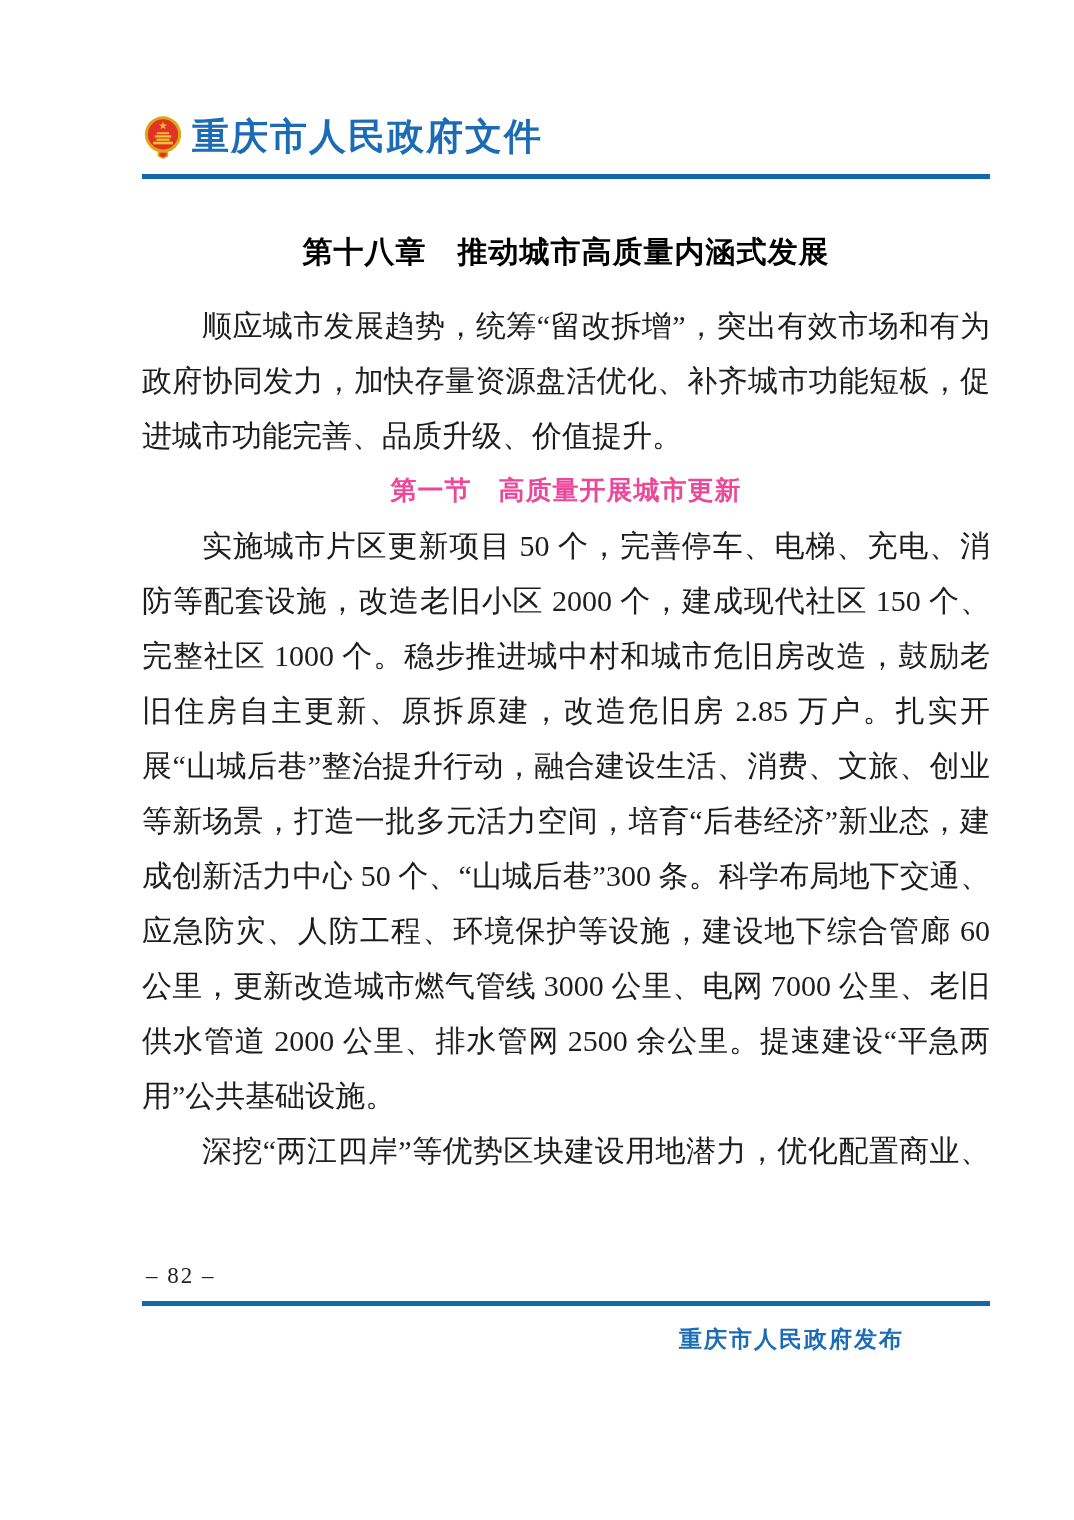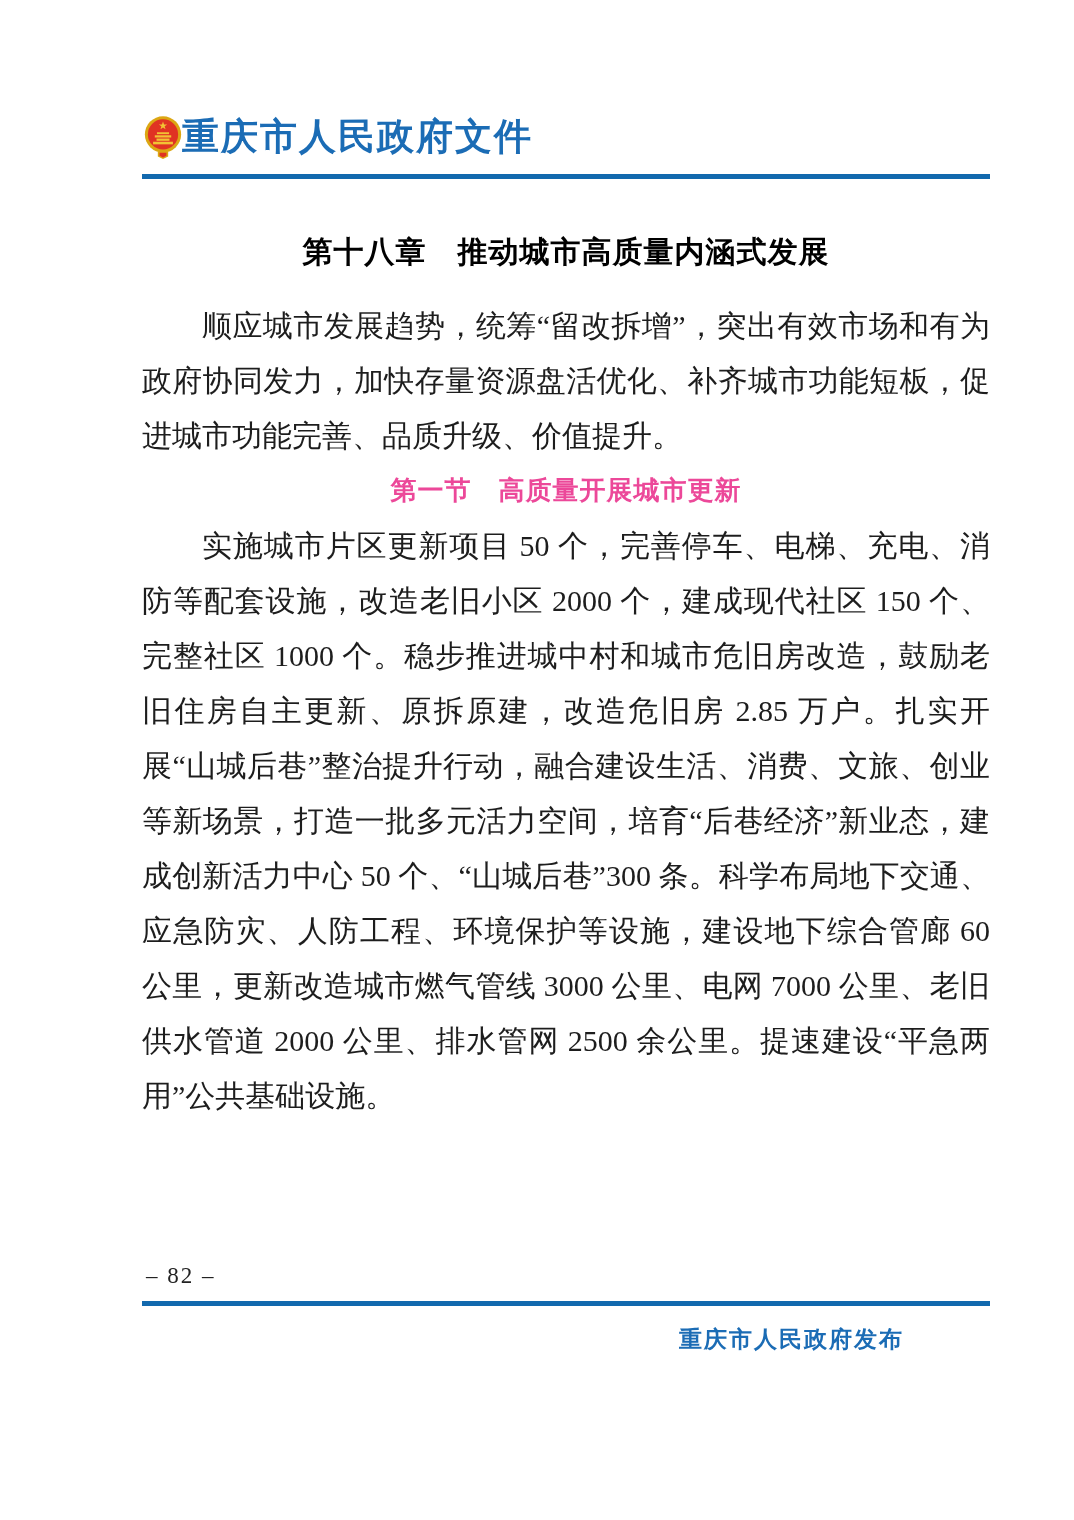--- a/index.html
+++ b/index.html
@@ -8,21 +8,21 @@
     background: #ffffff;
     position: relative;
     font-family: "Liberation Serif", serif;
     overflow: hidden;
   }
   .page { position: absolute; inset: 0; background: #ffffff; }
 
   
   .header-brand {
     position: absolute; top: 112px; left: 144px;
-    display: flex; align-items: center; 
+    display: flex; align-items: center; gap: 10px;
   }
   .emblem { width: 38px; height: 50px; display: inline-block; flex: 0 0 auto; }
   .header-title {
     font-size: 37px; font-weight: bold;
     color: #1b6cb5; letter-spacing: 2px;
     font-family: "Liberation Serif", serif;
     white-space: nowrap;
   }
   .rule { position: absolute; left: 142px; width: 848px; height: 5px; background: #1269ae; }
   .header-rule { top: 174px; }
@@ -94,20 +94,21 @@
   <main class="doc">
     <h1 class="chapter-title">第十八章　推动城市高质量内涵式发展</h1>
 
     <p class="body-para">顺应城市发展趋势，统筹“留改拆增”，突出有效市场和有为政府协同发力，加快存量资源盘活优化、补齐城市功能短板，促进城市功能完善、品质升级、价值提升。</p>
 
     <h2 class="section-title">第一节　高质量开展城市更新</h2>
 
     <p class="body-para">实施城市片区更新项目 50 个，完善停车、电梯、充电、消防等配套设施，改造老旧小区 2000 个，建成现代社区 150 个、完整社区 1000 个。稳步推进城中村和城市危旧房改造，鼓励老旧住房自主更新、原拆原建，改造危旧房 2.85 万户。扎实开展“山城后巷”整治提升行动，融合建设生活、消费、文旅、创业等新场景，打造一批多元活力空间，培育“后巷经济”新业态，建成创新活力中心 50 个、“山城后巷”300 条。科学布局地下交通、应急防灾、人防工程、环境保护等设施，建设地下综合管廊 60 公里，更新改造城市燃气管线 3000 公里、电网 7000 公里、老旧供水管道 2000 公里、排水管网 2500 余公里。提速建设“平急两用”公共基础设施。</p>
 
 
+    <p class="body-para fill-last">深挖“两江四岸”等优势区块建设用地潜力，优化配置商业、</p>
   </main>
 
   <div class="page-number">– 82 –</div>
 
   <div class="rule footer-rule"></div>
   <div class="publisher">重庆市人民政府发布</div>
 
 </div>
 
 </body></html>

